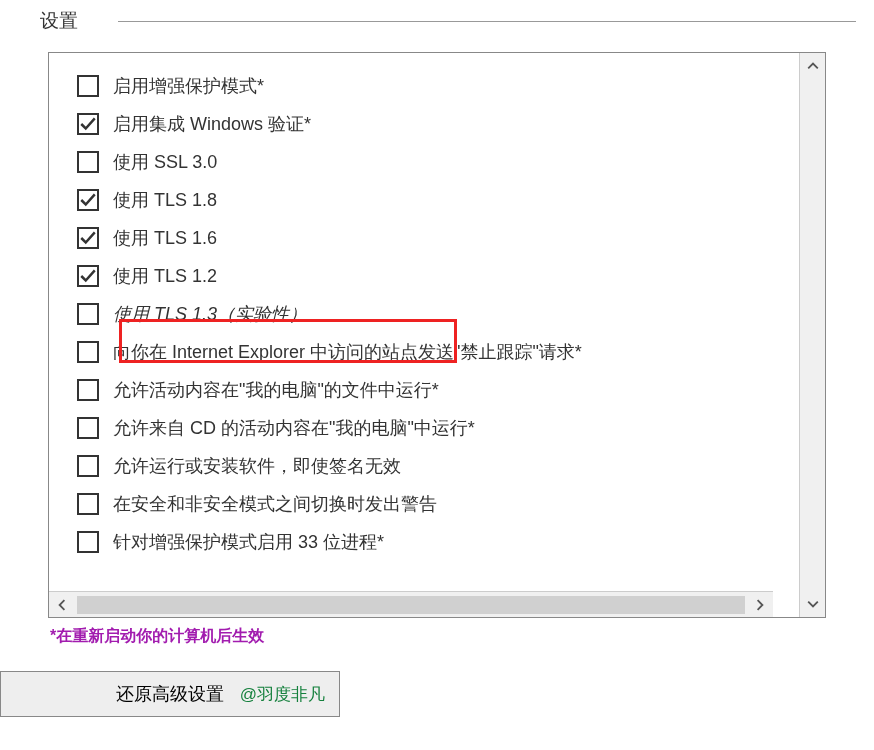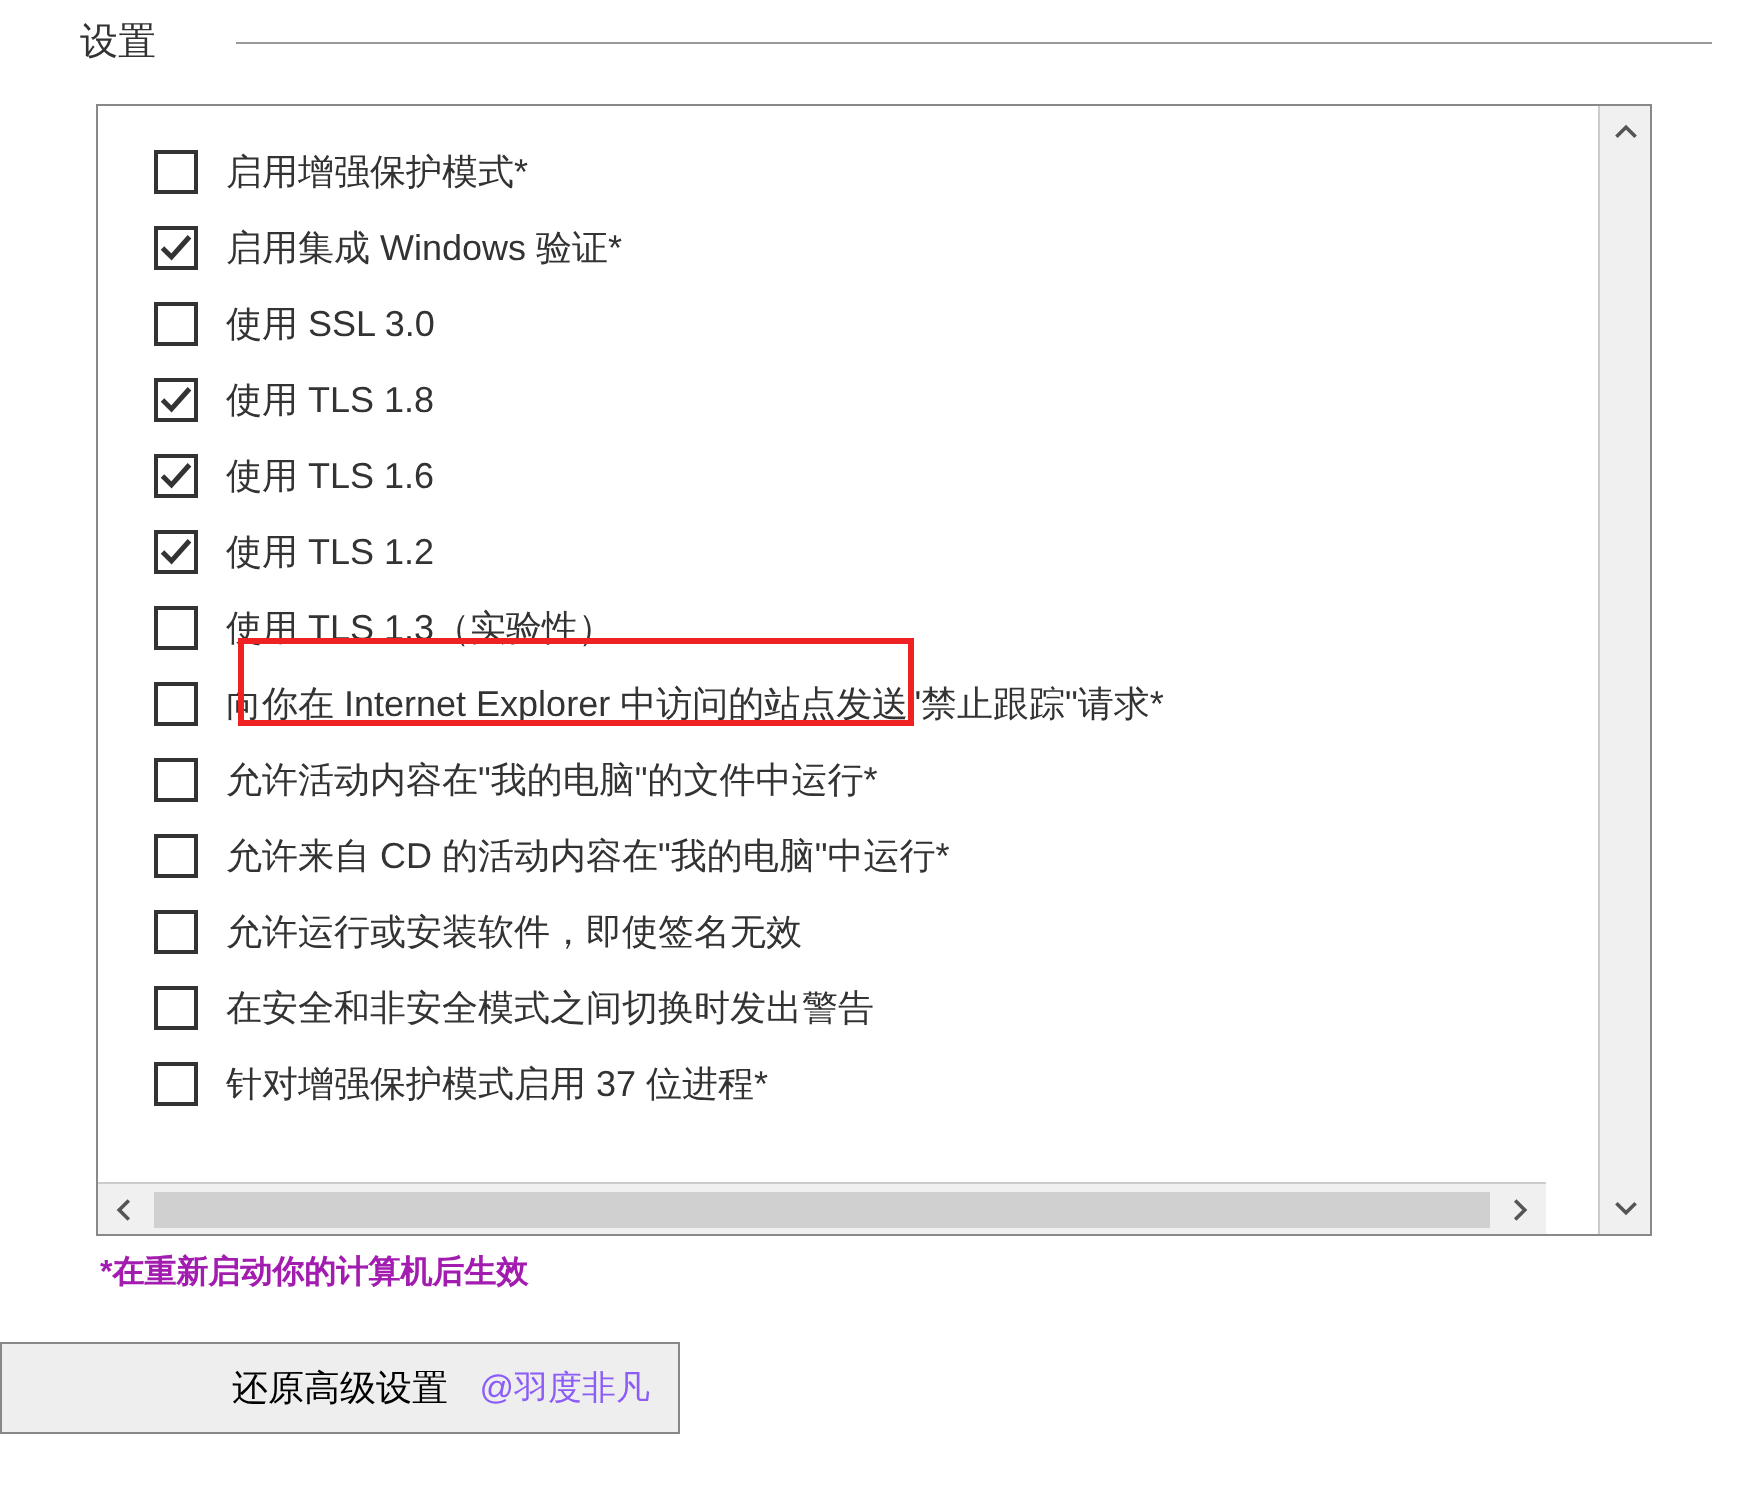--- a/index.html
+++ b/index.html
@@ -70,20 +70,21 @@
     }
     .checkbox.checked svg {
       display: block;
     }
     .setting-label {
       color: #333;
       white-space: nowrap;
     }
     .highlighted {
       position: relative;
+      font-style: italic;
     }
     .highlight-box {
       position: absolute;
       left: 70px;
       top: 266px;
       width: 338px;
       height: 44px;
       border: 3px solid #e22;
       pointer-events: none;
     }
@@ -159,21 +160,21 @@
       cursor: pointer;
       min-width: 340px;
       text-align: center;
       position: relative;
     }
     .watermark {
       position: absolute;
       right: 14px;
       top: 50%;
       transform: translateY(-50%);
-      color: #8b5cf6;
+      color: #15803d;
       font-size: 17px;
     }
     .items-wrap {
       position: relative;
     }
   </style>
 </head>
 <body>
 
 <div class="header-row">
@@ -243,21 +244,21 @@
         <div class="setting-item">
           <span class="checkbox"></span>
           <span class="setting-label">允许运行或安装软件，即使签名无效</span>
         </div>
         <div class="setting-item">
           <span class="checkbox"></span>
           <span class="setting-label">在安全和非安全模式之间切换时发出警告</span>
         </div>
         <div class="setting-item">
           <span class="checkbox"></span>
-          <span class="setting-label">针对增强保护模式启用 37 位进程*</span>
+          <span class="setting-label">针对增强保护模式启用 33 位进程*</span>
         </div>
       </div>
     <div class="highlight-box"></div>
     <div class="hscroll-row">
       <div class="hscroll-btn">
         <svg viewBox="0 0 10 10">
             <path d="M7 1 L3 5 L7 9" stroke="#555" stroke-width="1.5" fill="none"></path>
           </svg>
       </div>
       <div class="hscroll-track"></div>

